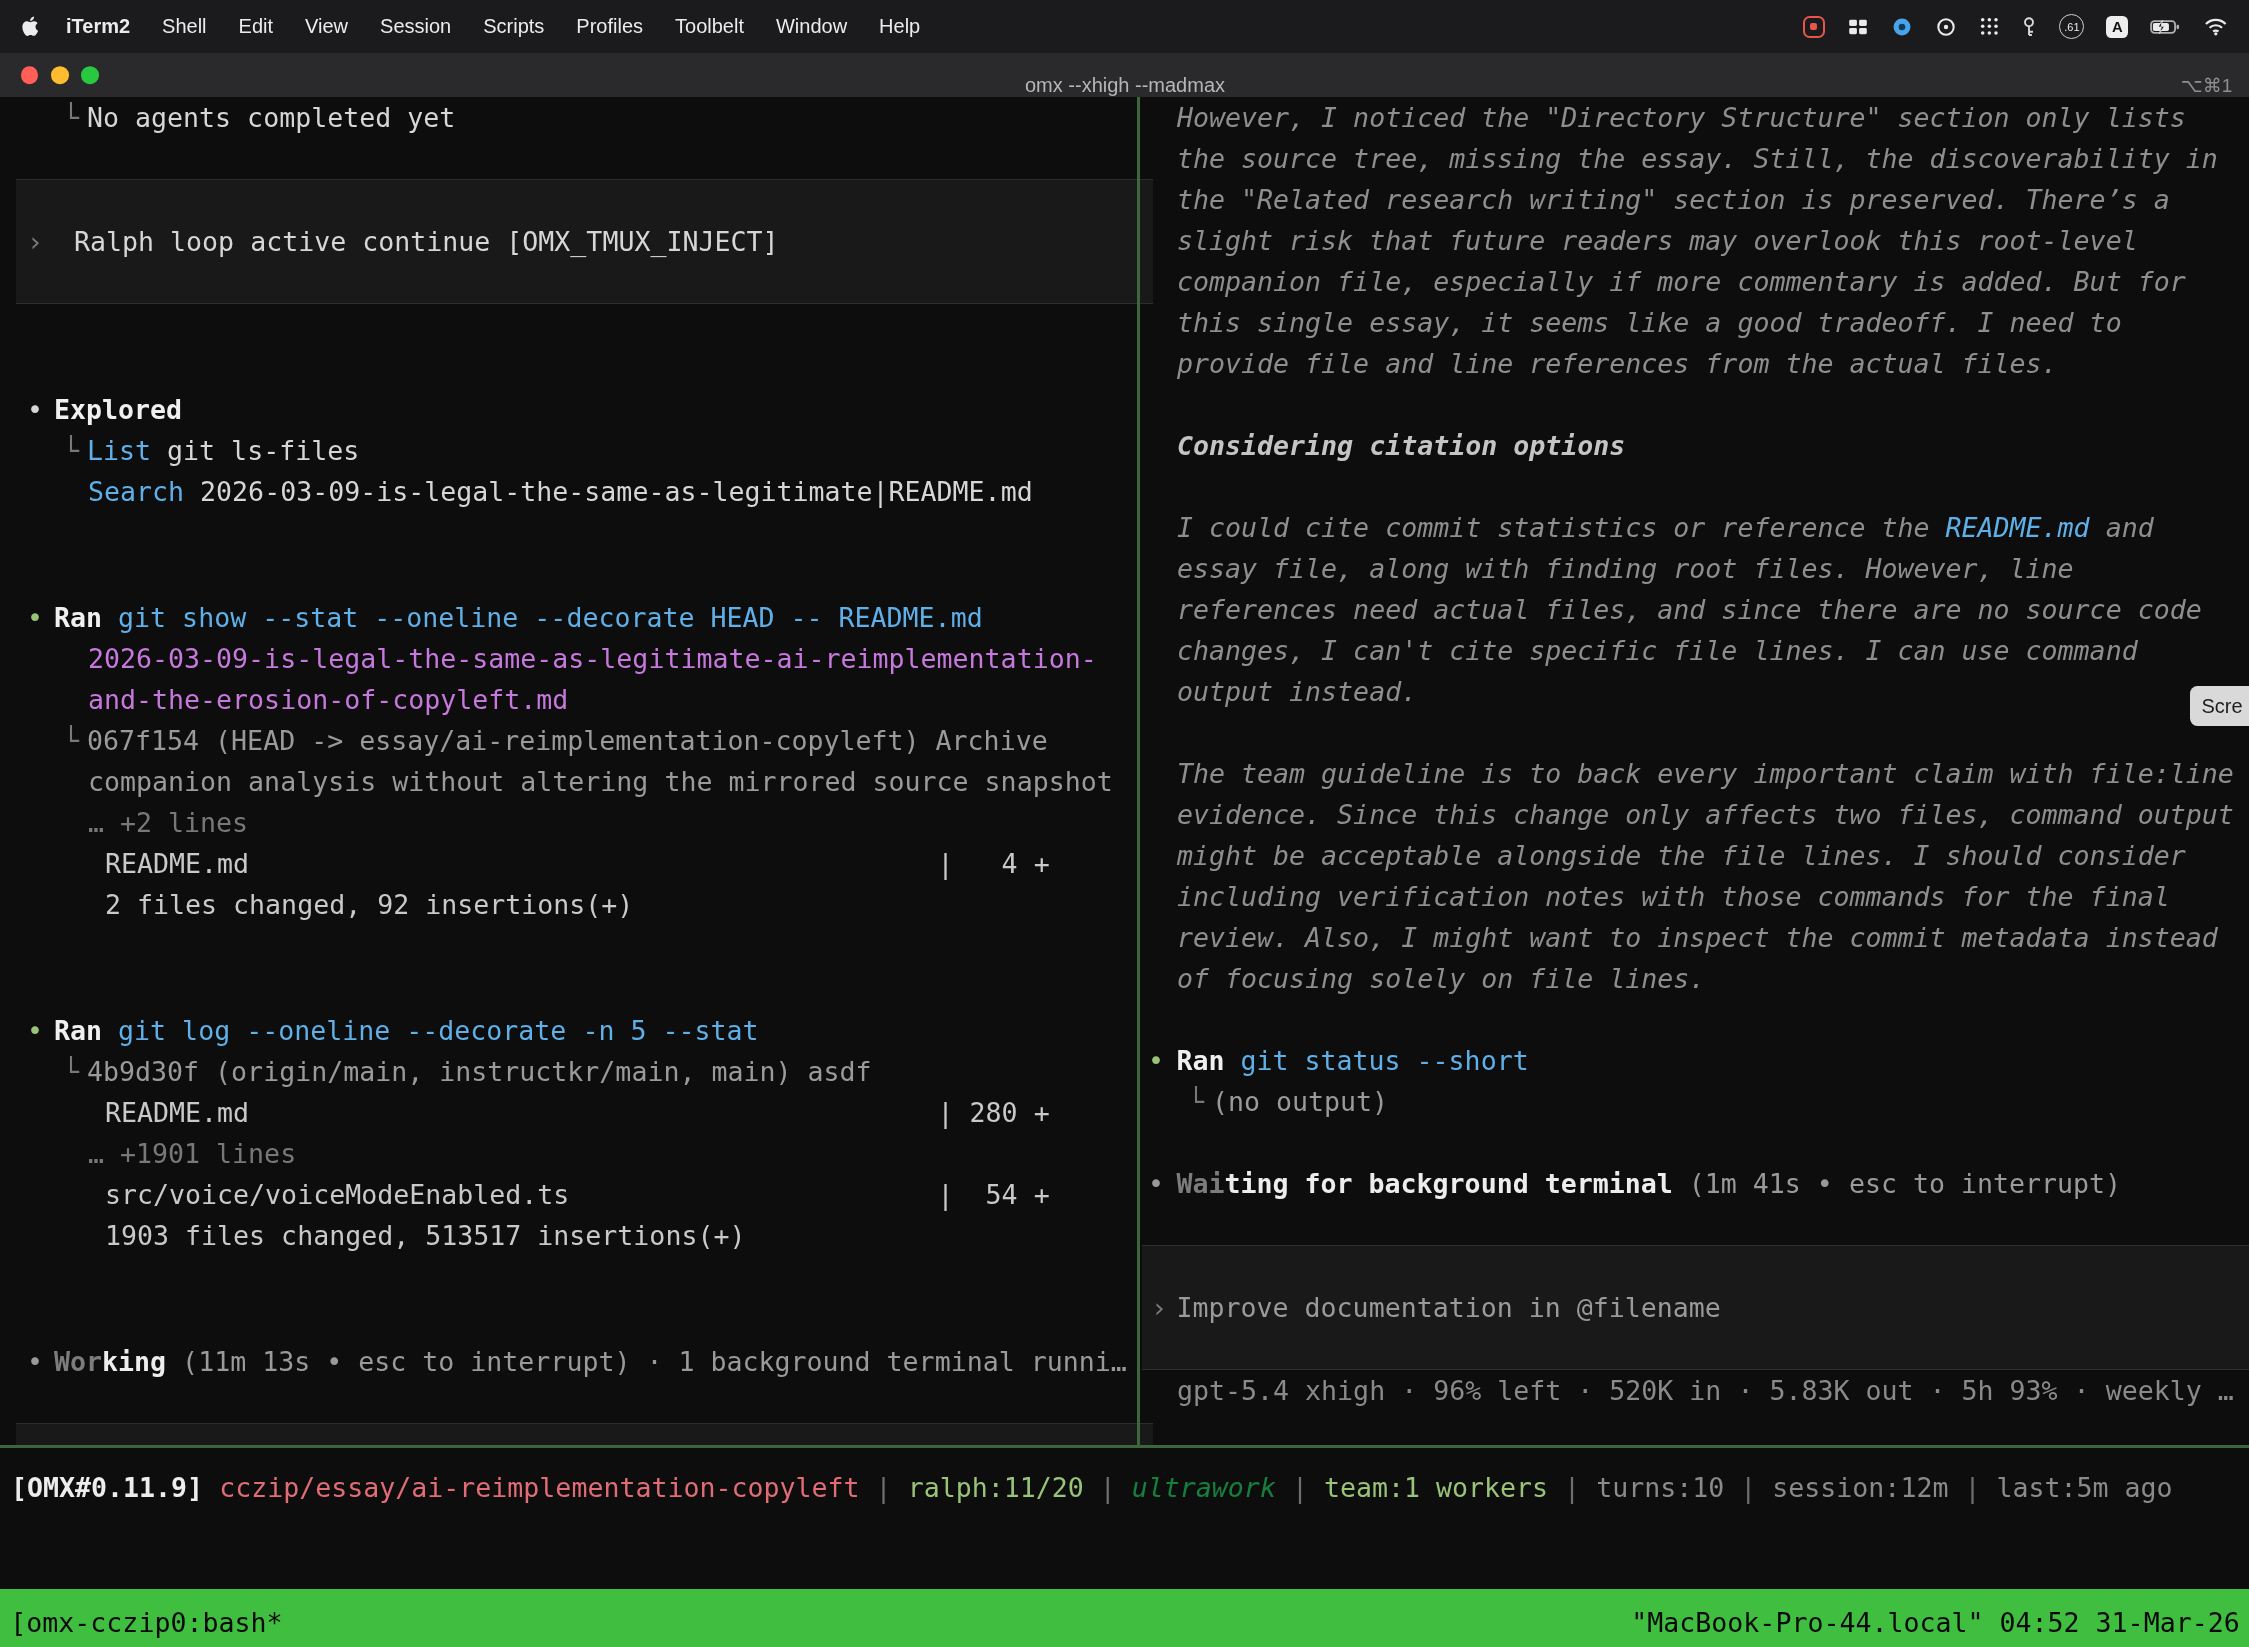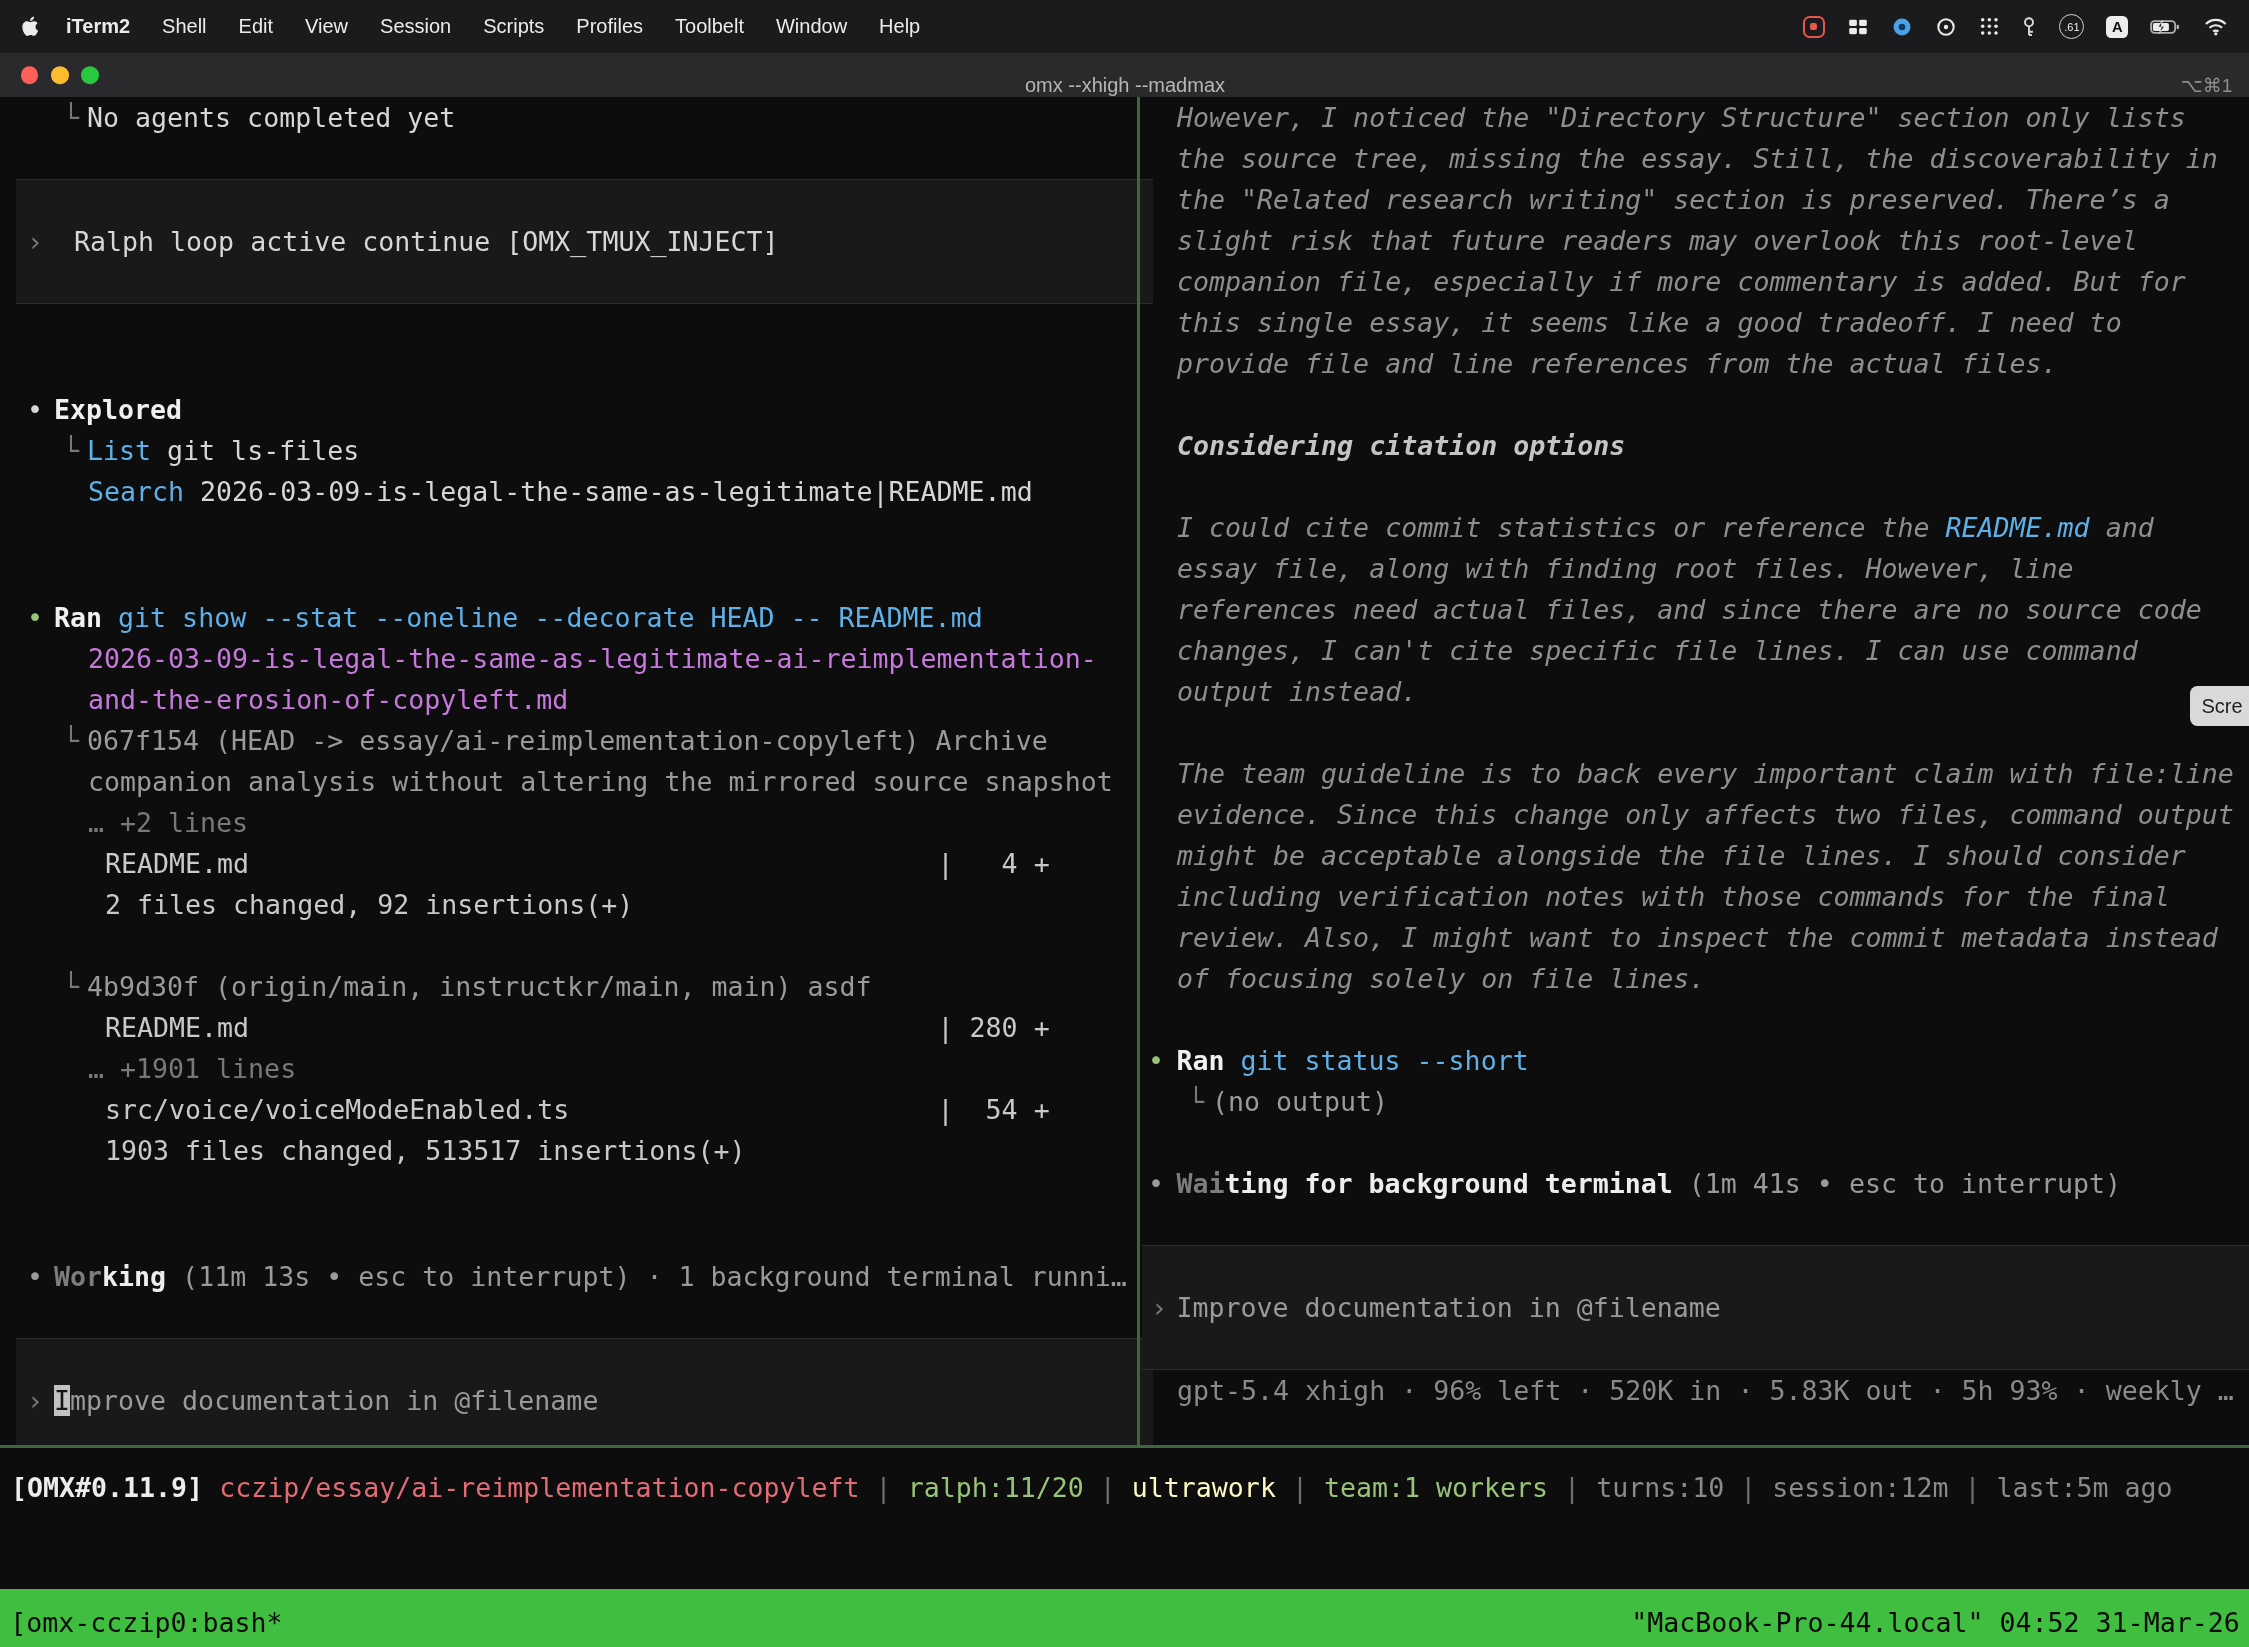--- a/index.html
+++ b/index.html
@@ -74,21 +74,21 @@
   .status-line { color:#8a8a8a; }
 
   .strip { background:#191919; border-top:0.7px solid #2d2d2d; border-bottom:0.7px solid #2d2d2d; padding:41px 0; }
 
   .omx-status { position:absolute; top:1370px; left:0; right:0; height:41px; line-height:41px;
                 padding-left:11px; white-space:pre; color:#8a8a8a; overflow:hidden; }
   .seg-ver { color:#ededed; font-weight:bold; }
   .seg-branch { color:#e06c75; }
   .seg-sep { color:#6e6e6e; }
   .seg-green { color:#98c379; }
-  .seg-mag { color:#fef9c3; }
+  .seg-mag { color:#15803d;font-style:italic; }
   .seg-dim { color:#8a8a8a; }
 
   .tmuxbar { position:absolute; left:0; top:1589px; width:100%; height:66px; background:#3fbe3f;
              color:#0a0a0a; display:flex; align-items:center; justify-content:space-between;
              padding:0 10.3px; font-size:26.6px; white-space:pre; }
 
   .screen-tooltip { position:absolute; top:686px; right:0; height:40px; background:#d9d9d9; color:#1e1e1e;
                     font-family:"Liberation Sans",sans-serif; font-size:20px; display:flex; align-items:center;
                     padding:0 7.4px 0 11.8px; border-radius:7.4px 0 0 7.4px; z-index:5; }
 </style>
@@ -199,20 +199,21 @@
     <div class="row"></div>
     <div class="row r-bullet"><span class="bullet c-green">•</span><span class="c-white">Ran</span><span class="c-cyan"> git show --stat --oneline --decorate HEAD -- README.md</span></div>
     <div class="row r-cont c-mag">2026-03-09-is-legal-the-same-as-legitimate-ai-reimplementation-</div>
     <div class="row r-cont c-mag">and-the-erosion-of-copyleft.md</div>
     <div class="row r-tree"><span class="tree c-dim">└</span><span class="c-gray">067f154 (HEAD -&gt; essay/ai-reimplementation-copyleft) Archive</span></div>
     <div class="row r-cont c-gray">companion analysis without altering the mirrored source snapshot</div>
     <div class="row r-cont c-dim">… +2 lines</div>
     <div class="row r-stat c-stat">README.md                                           |   4 +</div>
     <div class="row r-stat c-stat">2 files changed, 92 insertions(+)</div>
     <div class="row"></div>
+    <div class="row r-bullet"><span class="bullet c-green">•</span><span class="c-white">Ran</span><span class="c-cyan"> git log --oneline --decorate -n 5 --stat</span></div>
     <div class="row r-tree"><span class="tree c-dim">└</span><span class="c-gray">4b9d30f (origin/main, instructkr/main, main) asdf</span></div>
     <div class="row r-stat c-stat">README.md                                           | 280 +</div>
     <div class="row r-cont c-dim">… +1901 lines</div>
     <div class="row r-stat c-stat">src/voice/voiceModeEnabled.ts                       |  54 +</div>
     <div class="row r-stat c-stat">1903 files changed, 513517 insertions(+)</div>
     <div class="row"></div>
     <div class="row r-bullet"><span class="bullet c-gray">•</span><span class="shim-dim">Wor</span><span class="shim-bright">king</span><span class="c-gray"> (11m 13s • esc to interrupt) · 1 background terminal runni…</span></div>
     <div class="row"></div>
     <div class="strip">
       <div class="row r-input"><span class="prompt-i c-dim">›</span><span class="cursor">I</span><span class="c-gray">mprove documentation in @filename</span></div>

